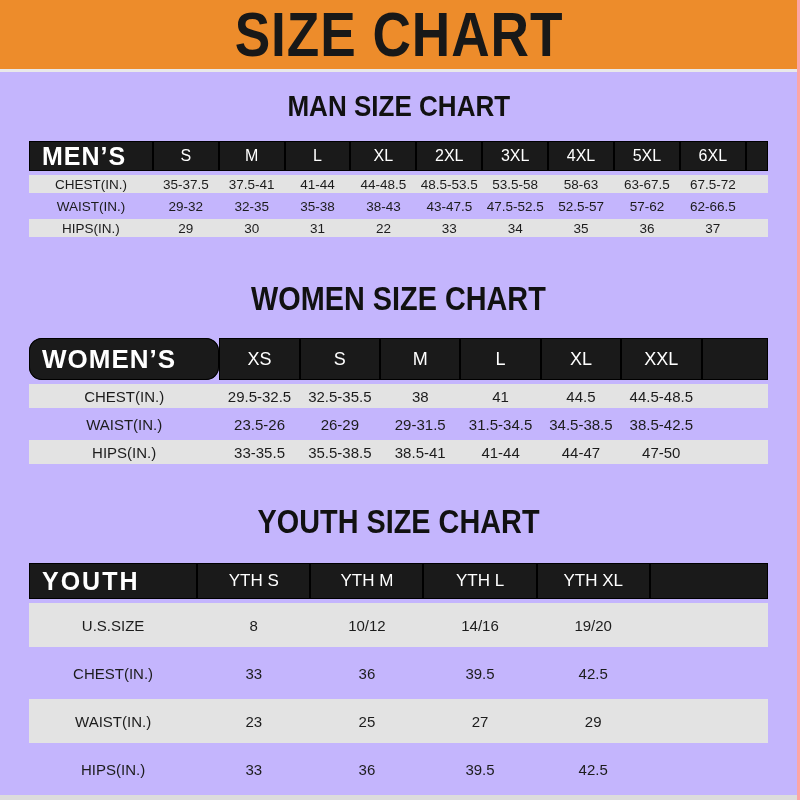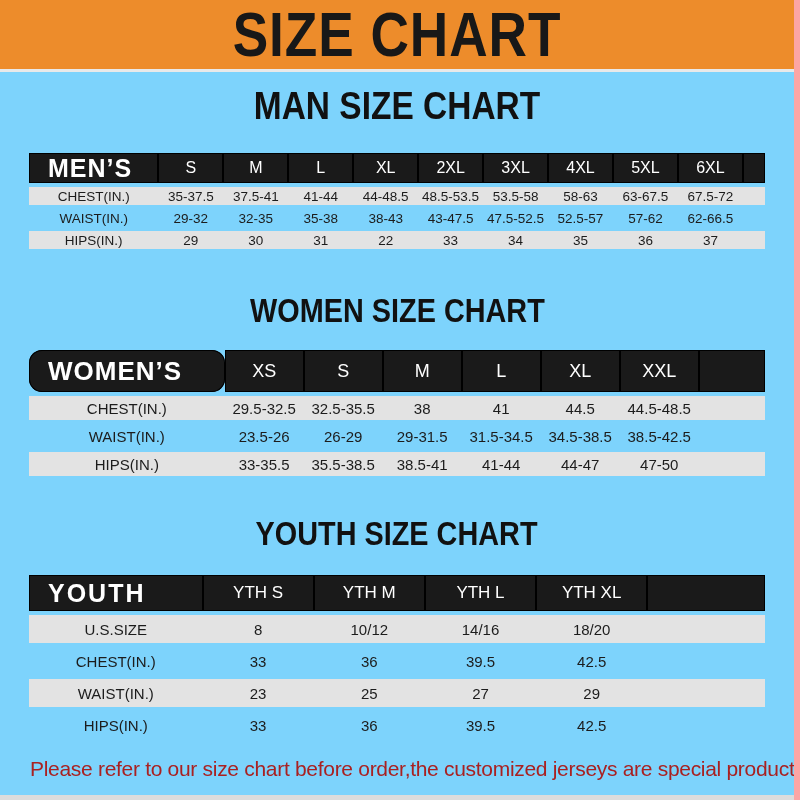--- a/index.html
+++ b/index.html
@@ -5,23 +5,23 @@
   html, body {
     margin: 0;
     padding: 0;
     background: #ffffff;
     font-family: "Liberation Sans", sans-serif;
   }
   .page {
     position: relative;
     width: 800px;
     height: 800px;
-    background: #7dd3fc;
+    background: #c4b5fd;
     overflow: hidden;
-    border-right: 6px solid #fca5a5;
+    border-right: 3px solid #fca5a5;
     box-sizing: border-box;
   }
   
   .banner {
     height: 72px;
     background: #ED8C2B;
     display: flex;
     align-items: center;
     justify-content: center;
     border-bottom: 3px solid #e9e9e9;
@@ -44,41 +44,41 @@
     font-size: 31px;
     font-weight: bold;
     color: #111;
     line-height: 35px;
   }
   .section-heading > span {
     display: inline-block;
     transform: scale(0.93, 1.08);
     white-space: nowrap;
   }
-  #section-men   .section-heading { margin-top: 16px; margin-bottom: 26px; font-size: 36px; }
+  #section-men   .section-heading { margin-top: 16px; margin-bottom: 14px; font-size: 28px; }
   #section-women .section-heading { margin-top: 40px; margin-bottom: 18px; }
   #section-youth .section-heading { margin-top: 36px; margin-bottom: 20px; }
 
   table {
     width: 100%;
     border-collapse: separate;
     border-spacing: 0 4px;
     table-layout: fixed;
   }
   thead th {
     background: #1a1a1a;
     color: #ffffff;
     font-weight: normal;
     text-align: center;
     padding: 0;
     box-shadow: 0 0 0 1px #000 inset;
   }
   thead th.row-label {
     text-align: left;
-    padding-left: 19px;
+    padding-left: 13px;
     font-weight: bold;
     letter-spacing: 1px;
     white-space: nowrap;
   }
   tbody td {
     text-align: center;
     color: #1c1c1c;
     padding: 0;
     white-space: nowrap;
   }
@@ -95,21 +95,21 @@
   
   .table-women thead th { height: 42px; font-size: 18px; }
   .table-women thead th.row-label { font-size: 26px; width: 24%; border-radius: 13px; }
   .table-women thead th.spacer { width: 9%; }
   .table-women tbody td { height: 24px; font-size: 15px; }
 
   
   .table-youth thead th { height: 36px; font-size: 17px; }
   .table-youth thead th.row-label { font-size: 25px; width: 21%; letter-spacing: 2px; }
   .table-youth thead th.spacer { width: 16%; }
-  .table-youth tbody td { height: 28px; font-size: 15px; }
+  .table-youth tbody td { height: 44px; font-size: 15px; }
 
   
   .footer { padding: 10px 30px 0 30px; }
   .footer p {
     margin: 0;
     color: #A92121;
     font-size: 21px;
     line-height: 32px;
     letter-spacing: -0.3px;
     white-space: nowrap;
@@ -262,21 +262,21 @@
               <th>YTH XL</th>
               <th class="spacer"></th>
             </tr>
           </thead>
           <tbody>
             <tr class="alt">
               <td class="row-label">U.S.SIZE</td>
               <td>8</td>
               <td>10/12</td>
               <td>14/16</td>
-              <td>18/20</td>
+              <td>19/20</td>
               <td class="spacer"></td>
             </tr>
             <tr class="">
               <td class="row-label">CHEST(IN.)</td>
               <td>33</td>
               <td>36</td>
               <td>39.5</td>
               <td>42.5</td>
               <td class="spacer"></td>
             </tr>

